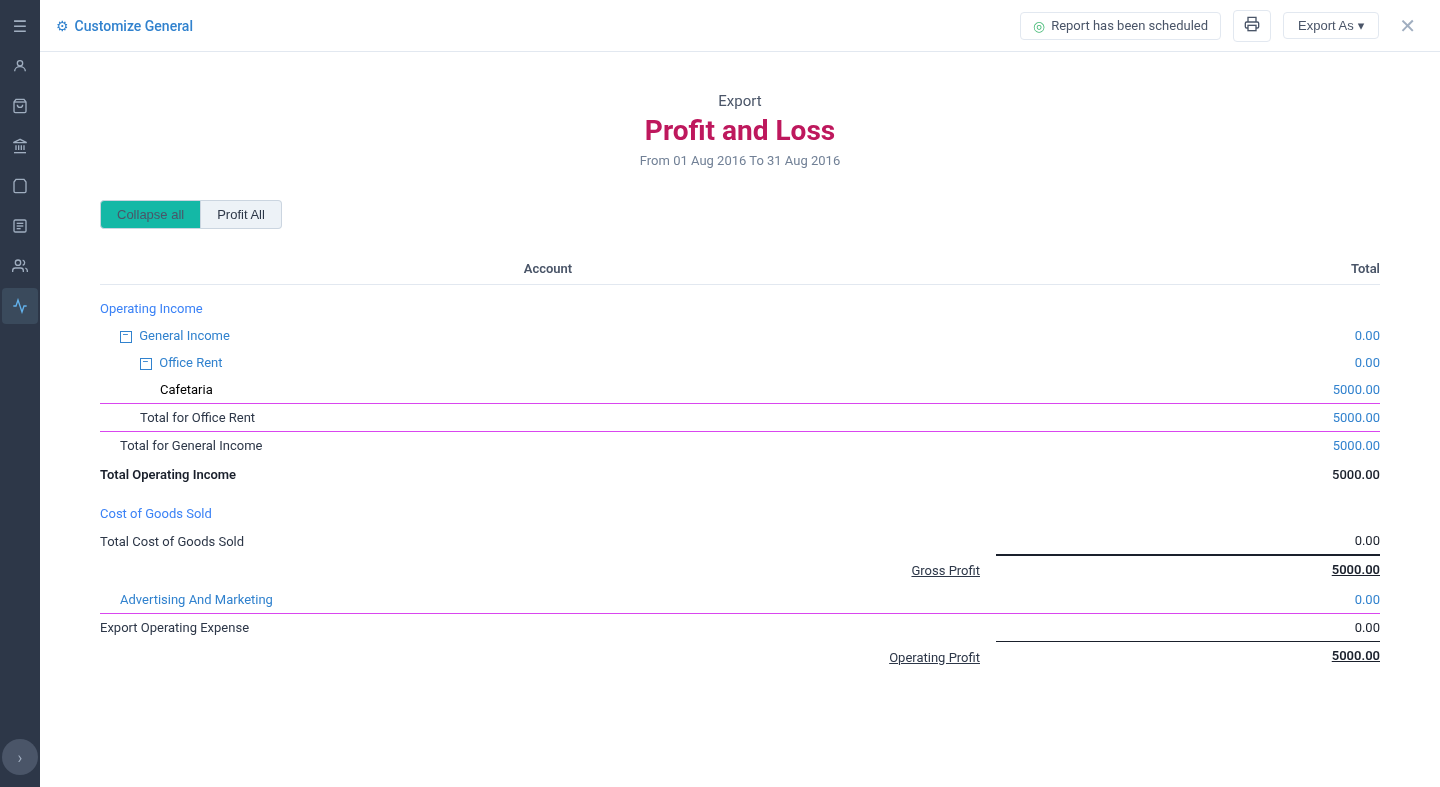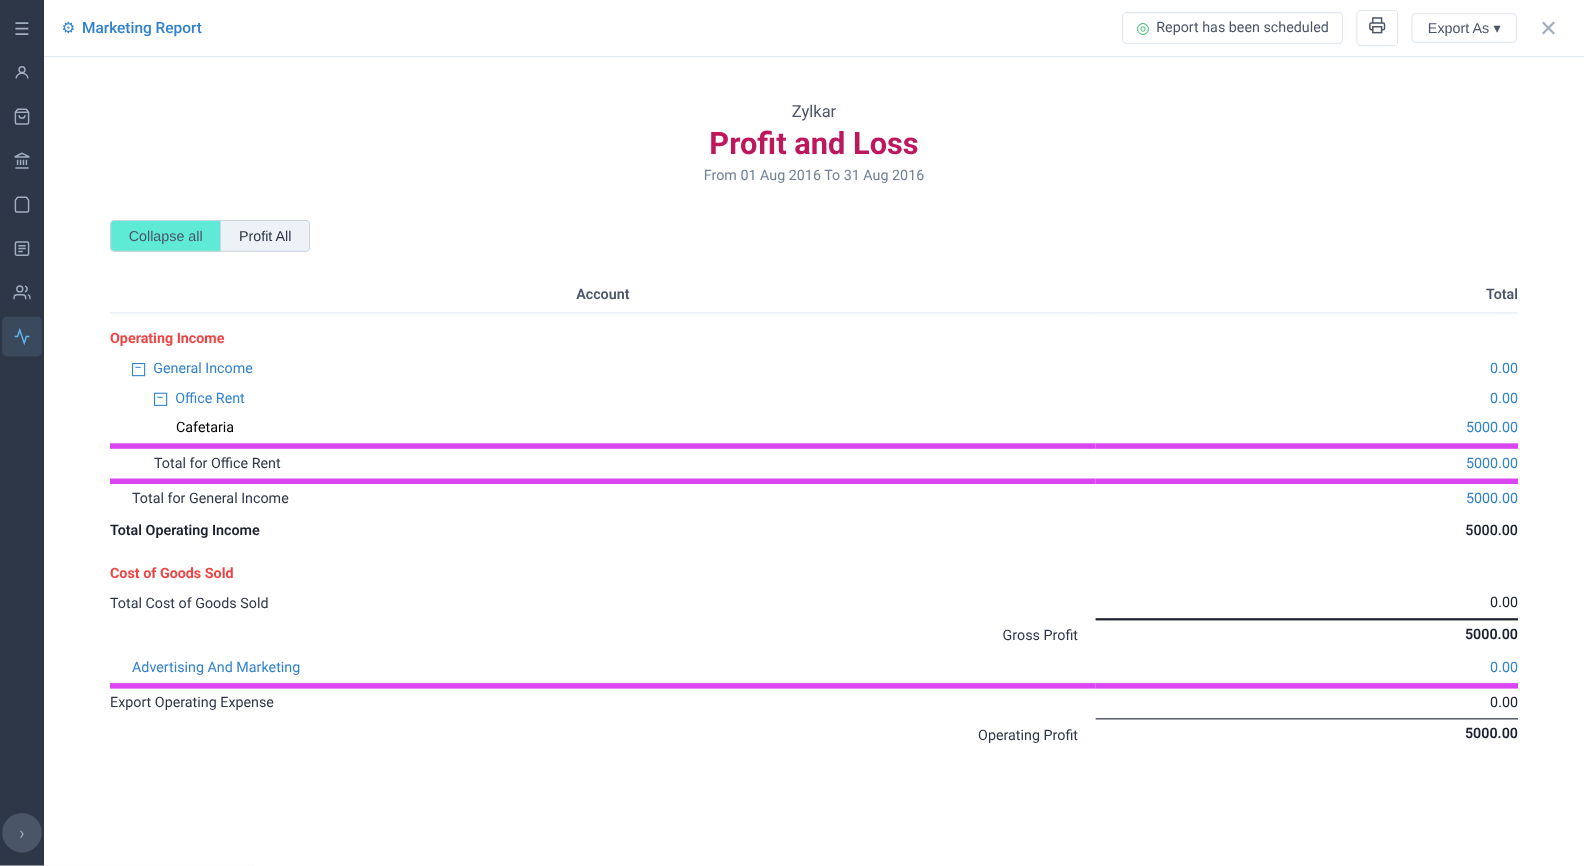--- a/index.html
+++ b/index.html
@@ -132,21 +132,21 @@
     .expand-collapse-row {
       display: flex;
       gap: 0;
       margin-bottom: 24px;
     }
     .toggle-btn {
       padding: 6px 16px;
       font-size: 13px;
       cursor: pointer;
       border: 1px solid #cbd5e0;
-      background: #5eead4;
+      background: #14b8a6;
       color: #4a5568;
     }
     .toggle-btn.active {
       background: #edf2f7;
       color: #2d3748;
       font-weight: 500;
     }
     .toggle-btn:first-child { border-radius: 4px 0 0 4px; }
     .toggle-btn:last-child { border-radius: 0 4px 4px 0; border-left: none; }
 
@@ -163,22 +163,22 @@
       border-bottom: 1px solid #e2e8f0;
       font-size: 13px;
       font-weight: 600;
       color: #4a5568;
     }
     .table-header-row th.col-total { text-align: right; }
 
     .section-label td {
       padding: 16px 0 6px 0;
       font-size: 13px;
-      color: #ef4444;
-      font-weight: 700;
+      color: #3b82f6;
+      font-weight: 400;
     }
 
     .account-row td {
       padding: 6px 0;
       font-size: 13px;
     }
     .account-link { color: #3182ce; cursor: pointer; text-decoration: none; }
     .amount { text-align: right; }
     .amount.link { color: #3182ce; }
     .amount.black { color: #1a202c; font-weight: 500; }
@@ -204,34 +204,35 @@
       left: 1px;
       font-size: 12px;
       color: #3182ce;
       line-height: 1;
     }
 
     .total-row td {
       padding: 6px 0;
       font-size: 13px;
       color: #2d3748;
-      border-top: 5px solid #d946ef;
+      border-top: 1px solid #d946ef;
     }
     .total-row.no-border td { border-top: none; }
 
     .grand-total-row td {
       padding: 8px 0;
       font-size: 13px;
       font-weight: 600;
       color: #1a202c;
     }
     .gross-profit-row td {
       padding: 8px 0;
       font-size: 13px;
       color: #2d3748;
+      text-decoration: underline;
     }
     .gross-profit-row .amount {
       border-top: 2px solid #1a202c;
       padding-top: 4px;
     }
   </style>
 </head>
 <body>
 
 <div class="sidebar">
@@ -287,21 +288,21 @@
   </div>
   <div style="flex:1"></div>
   <div class="sidebar-icon" style="margin-bottom: 12px; background: #4a5568; border-radius: 50%;">›</div>
 </div>
 
 <div class="main-panel">
 
   <div class="topbar">
     <div class="customize-report-btn">
       <span style="font-size:14px;">⚙</span>
-      <span>Marketing Report</span>
+      <span>Customize General</span>
     </div>
     <div class="topbar-spacer"></div>
     <div class="scheduled-badge">
       <span class="clock-icon">◎</span>
       <span>Report has been scheduled</span>
     </div>
     <button class="print-btn">
       <span>
         <svg width="16" height="16" viewBox="0 0 24 24" fill="none" stroke="currentColor" stroke-width="2">
             <polyline points="6 9 6 2 18 2 18 9"></polyline>
@@ -315,21 +316,21 @@
       <span>▾</span>
     </button>
     <div class="close-btn">
       <span>✕</span>
     </div>
   </div>
 
   <div class="content">
 
     <div class="report-header">
-      <div class="report-company">Zylkar</div>
+      <div class="report-company">Export</div>
       <div class="report-title">Profit and Loss</div>
       <div class="report-date">From 01 Aug 2016  To 31 Aug 2016</div>
     </div>
 
     <div class="expand-collapse-row">
       <button class="toggle-btn">Collapse all</button>
       <button class="toggle-btn active">Profit All</button>
     </div>
 
     <table class="report-table">

